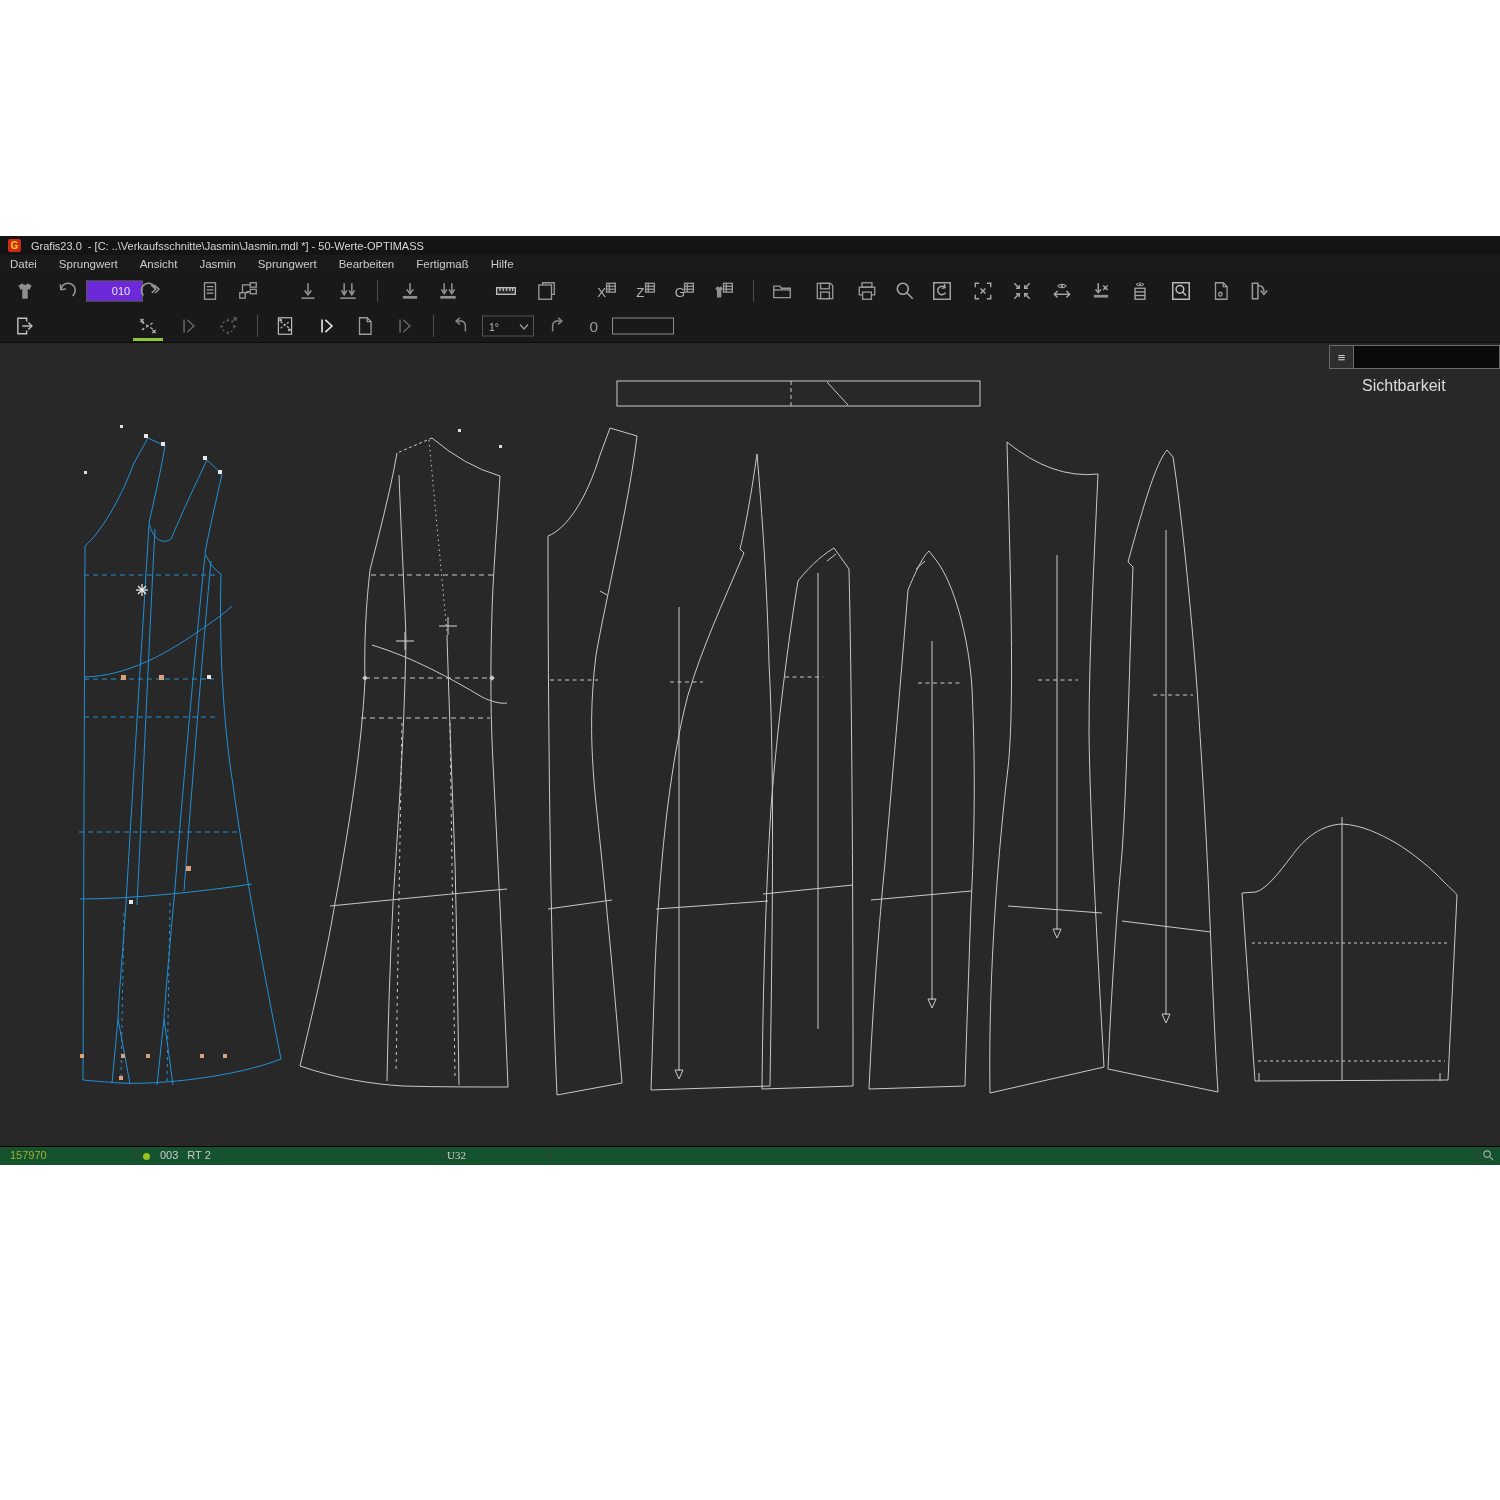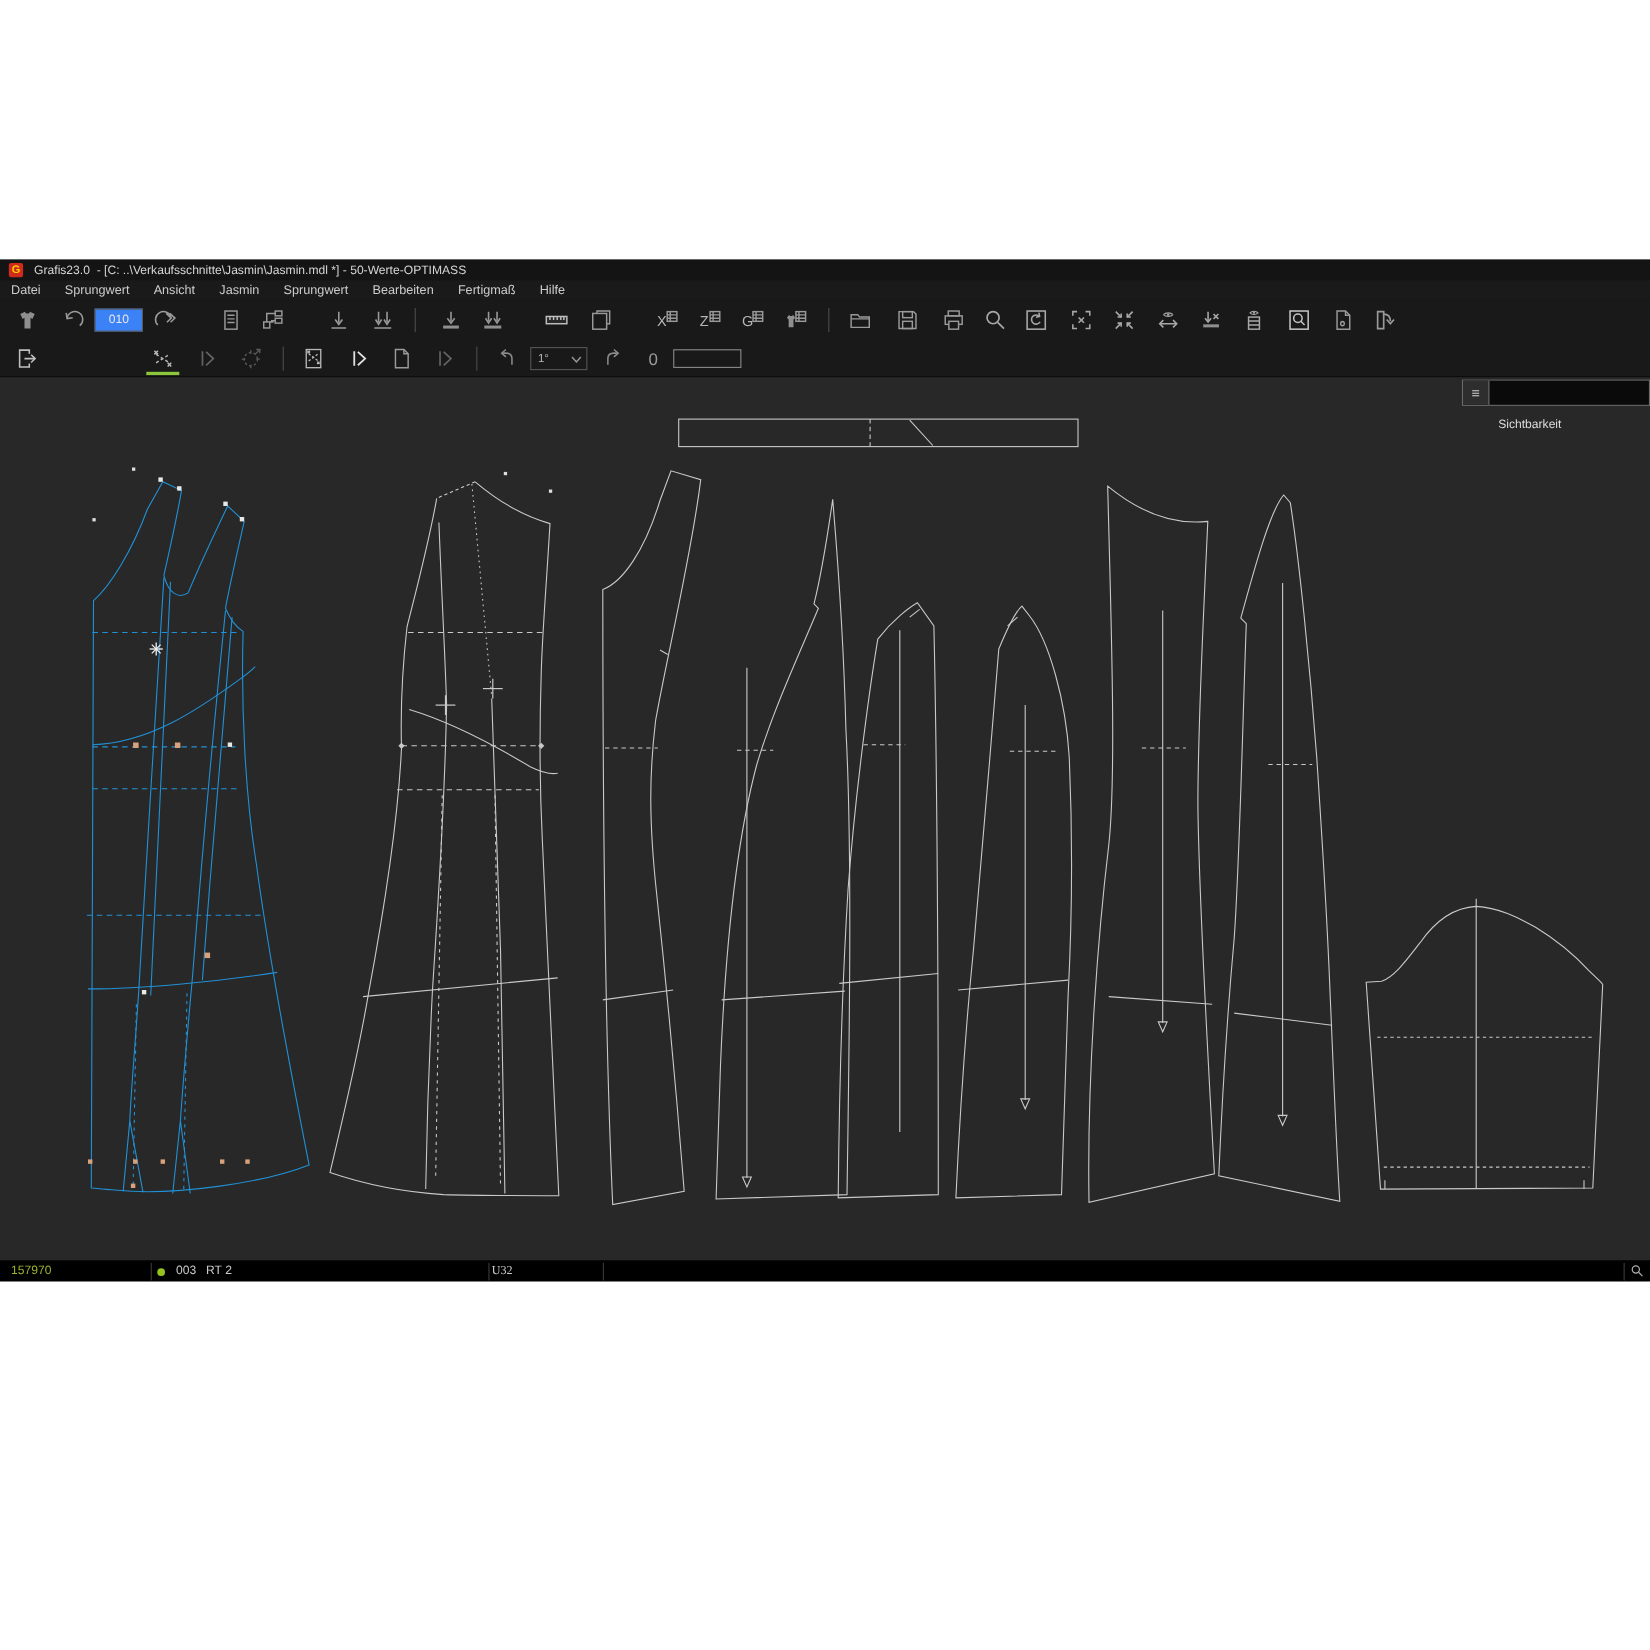--- a/index.html
+++ b/index.html
@@ -21,40 +21,40 @@
   .menubar span{color:#cccccc;font-size:11.5px;padding:0 12px 0 10px;cursor:default;}
 
   
   .toolbar1{position:absolute;left:0;top:36px;width:100%;height:38px;background:#191919;}
   .toolbar2{position:absolute;left:0;top:74px;width:100%;height:32px;background:#191919;
             border-bottom:1px solid #0c0c0c;}
   .ti{position:absolute;top:50%;transform:translateY(-50%);width:22px;height:22px;
       display:flex;align-items:center;justify-content:center;}
   .ti svg{width:22px;height:22px;}
   .sep{position:absolute;top:50%;transform:translateY(-50%);width:1px;height:22px;background:#4d4d4d;}
-  .valbox{position:absolute;top:50%;transform:translateY(-50%);background:#3b82f6;
-          border:1px solid #5a5a5a;color:#e8e8e8;font-size:11px;text-align:center;}
+  .valbox{position:absolute;top:50%;transform:translateY(-50%);background:#6d28d9;
+          border:1px solid #5a5a5a;color:#e8e8e8;font-size:11px;text-align:center;padding-left:13px;}
   .underline-active{position:absolute;left:133px;bottom:1px;width:30px;height:3px;background:#8cc63c;}
   .dropdown{position:absolute;top:50%;transform:translateY(-50%);left:482px;width:50px;height:19px;
             border:1px solid #555;color:#b9b9b9;font-size:10.5px;display:flex;align-items:center;}
   .dropdown .dv{margin-left:6px;}
   .dropdown svg{margin-left:auto;margin-right:4px;}
   .inputbox{position:absolute;top:50%;transform:translateY(-50%);left:612px;width:60px;height:15px;
             border:1px solid #8a8a8a;background:transparent;}
 
   
   .canvas{position:absolute;left:0;top:107px;width:1500px;height:803px;background:#282828;}
   .vis-panel{position:absolute;right:0;top:2px;height:22px;width:169px;display:flex;
              border:1px solid #6a6a6a;background:#0a0a0a;}
   .vis-btn{width:23px;height:100%;background:#2e2e2e;border-right:1px solid #6a6a6a;
            color:#cfcfcf;font-size:13px;display:flex;align-items:center;justify-content:center;}
-  .vis-label{color:#dddddd;font-size:11px;display:flex;align-items:center;padding-left:8px;margin-top:40px;}
+  .vis-label{color:#dddddd;font-size:16px;display:flex;align-items:center;padding-left:8px;margin-top:40px;}
 
   
-  .statusbar{position:absolute;left:0;top:910px;width:1500px;height:18px;background:#000000;
+  .statusbar{position:absolute;left:0;top:910px;width:1500px;height:18px;background:#14532d;
              border-top:1px solid #000;font-size:11px;color:#bbbbbb;}
   .statusbar .seg-sep{position:absolute;top:1px;width:1px;height:16px;background:#3a3a3a;}
   .st-counter{position:absolute;left:10px;top:2px;color:#9db22e;}
   .st-dot{position:absolute;left:143px;top:6px;width:7px;height:7px;border-radius:50%;background:#96c21e;}
   .st-piece{position:absolute;left:160px;top:2px;color:#cccccc;}
   .st-name{margin-left:9px;}
   .st-size{position:absolute;left:447px;top:2px;color:#cccccc;font-family:Liberation Serif, serif;}
   .st-zoom{position:absolute;left:1482px;top:2px;}
 </style>
 </head>

